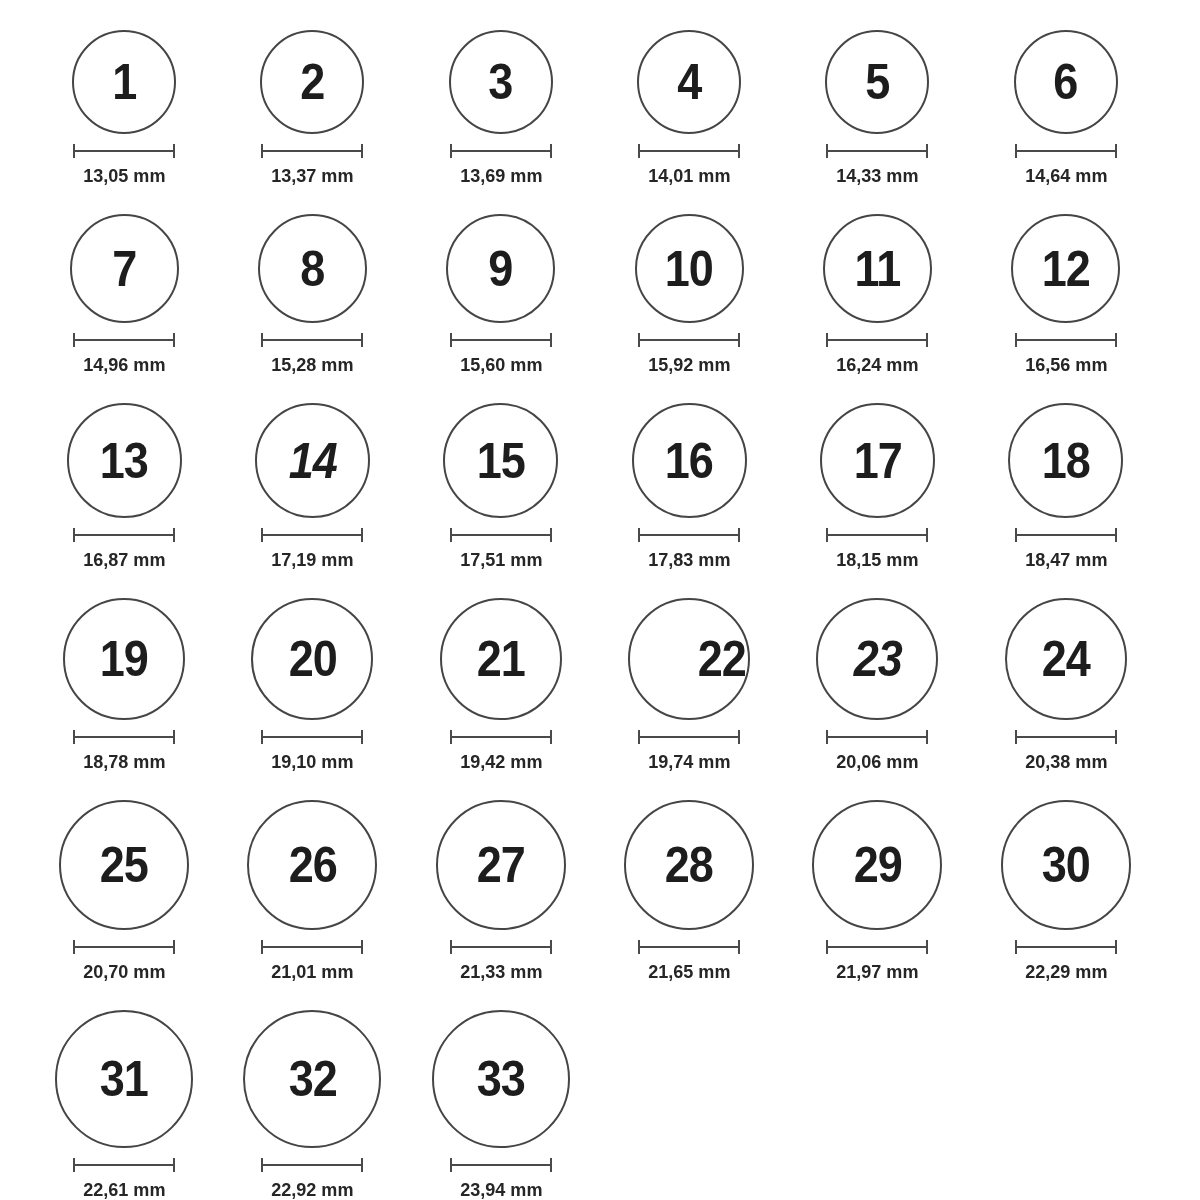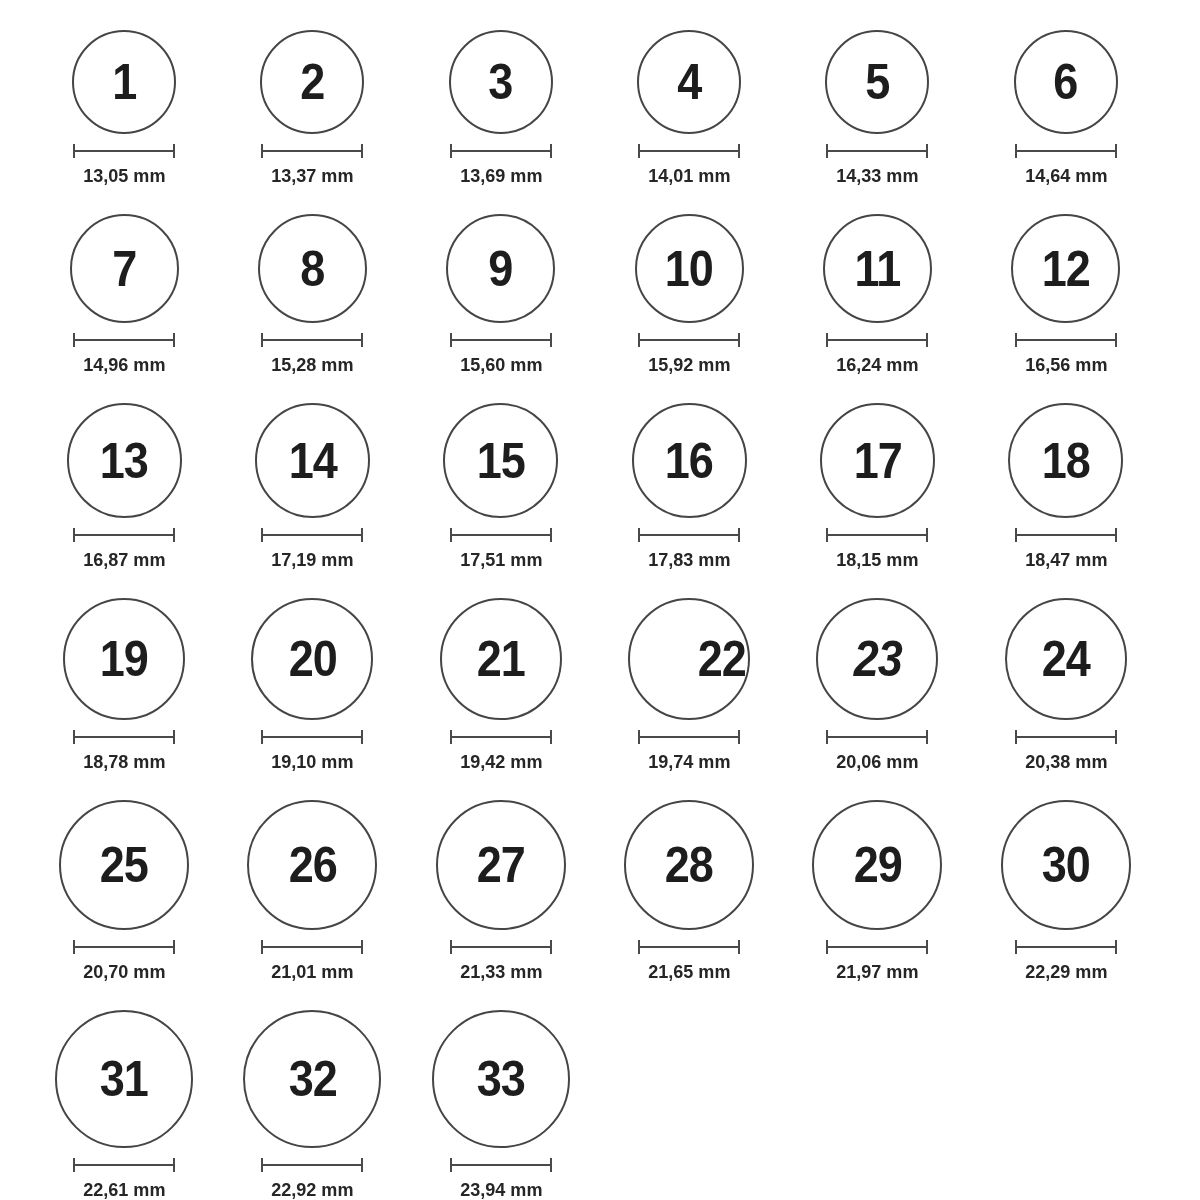--- a/index.html
+++ b/index.html
@@ -158,21 +158,21 @@
       <div class="mm">16,56 mm</div>
     </div>
     <div class="cell">
       <div class="circle" style="width: 115px; height: 115px;">
         <span class="num">13</span>
       </div>
       <div class="measure"></div>
       <div class="mm">16,87 mm</div>
     </div>
     <div class="cell">
-      <div class="circle" style="width: 115px; height: 115px;">
+      <div class="circle" style="width: 115px; height: 115px; font-style: italic;">
         <span class="num">14</span>
       </div>
       <div class="measure"></div>
       <div class="mm">17,19 mm</div>
     </div>
     <div class="cell">
       <div class="circle" style="width: 115px; height: 115px; text-align: right;">
         <span class="num">15</span>
       </div>
       <div class="measure"></div>

